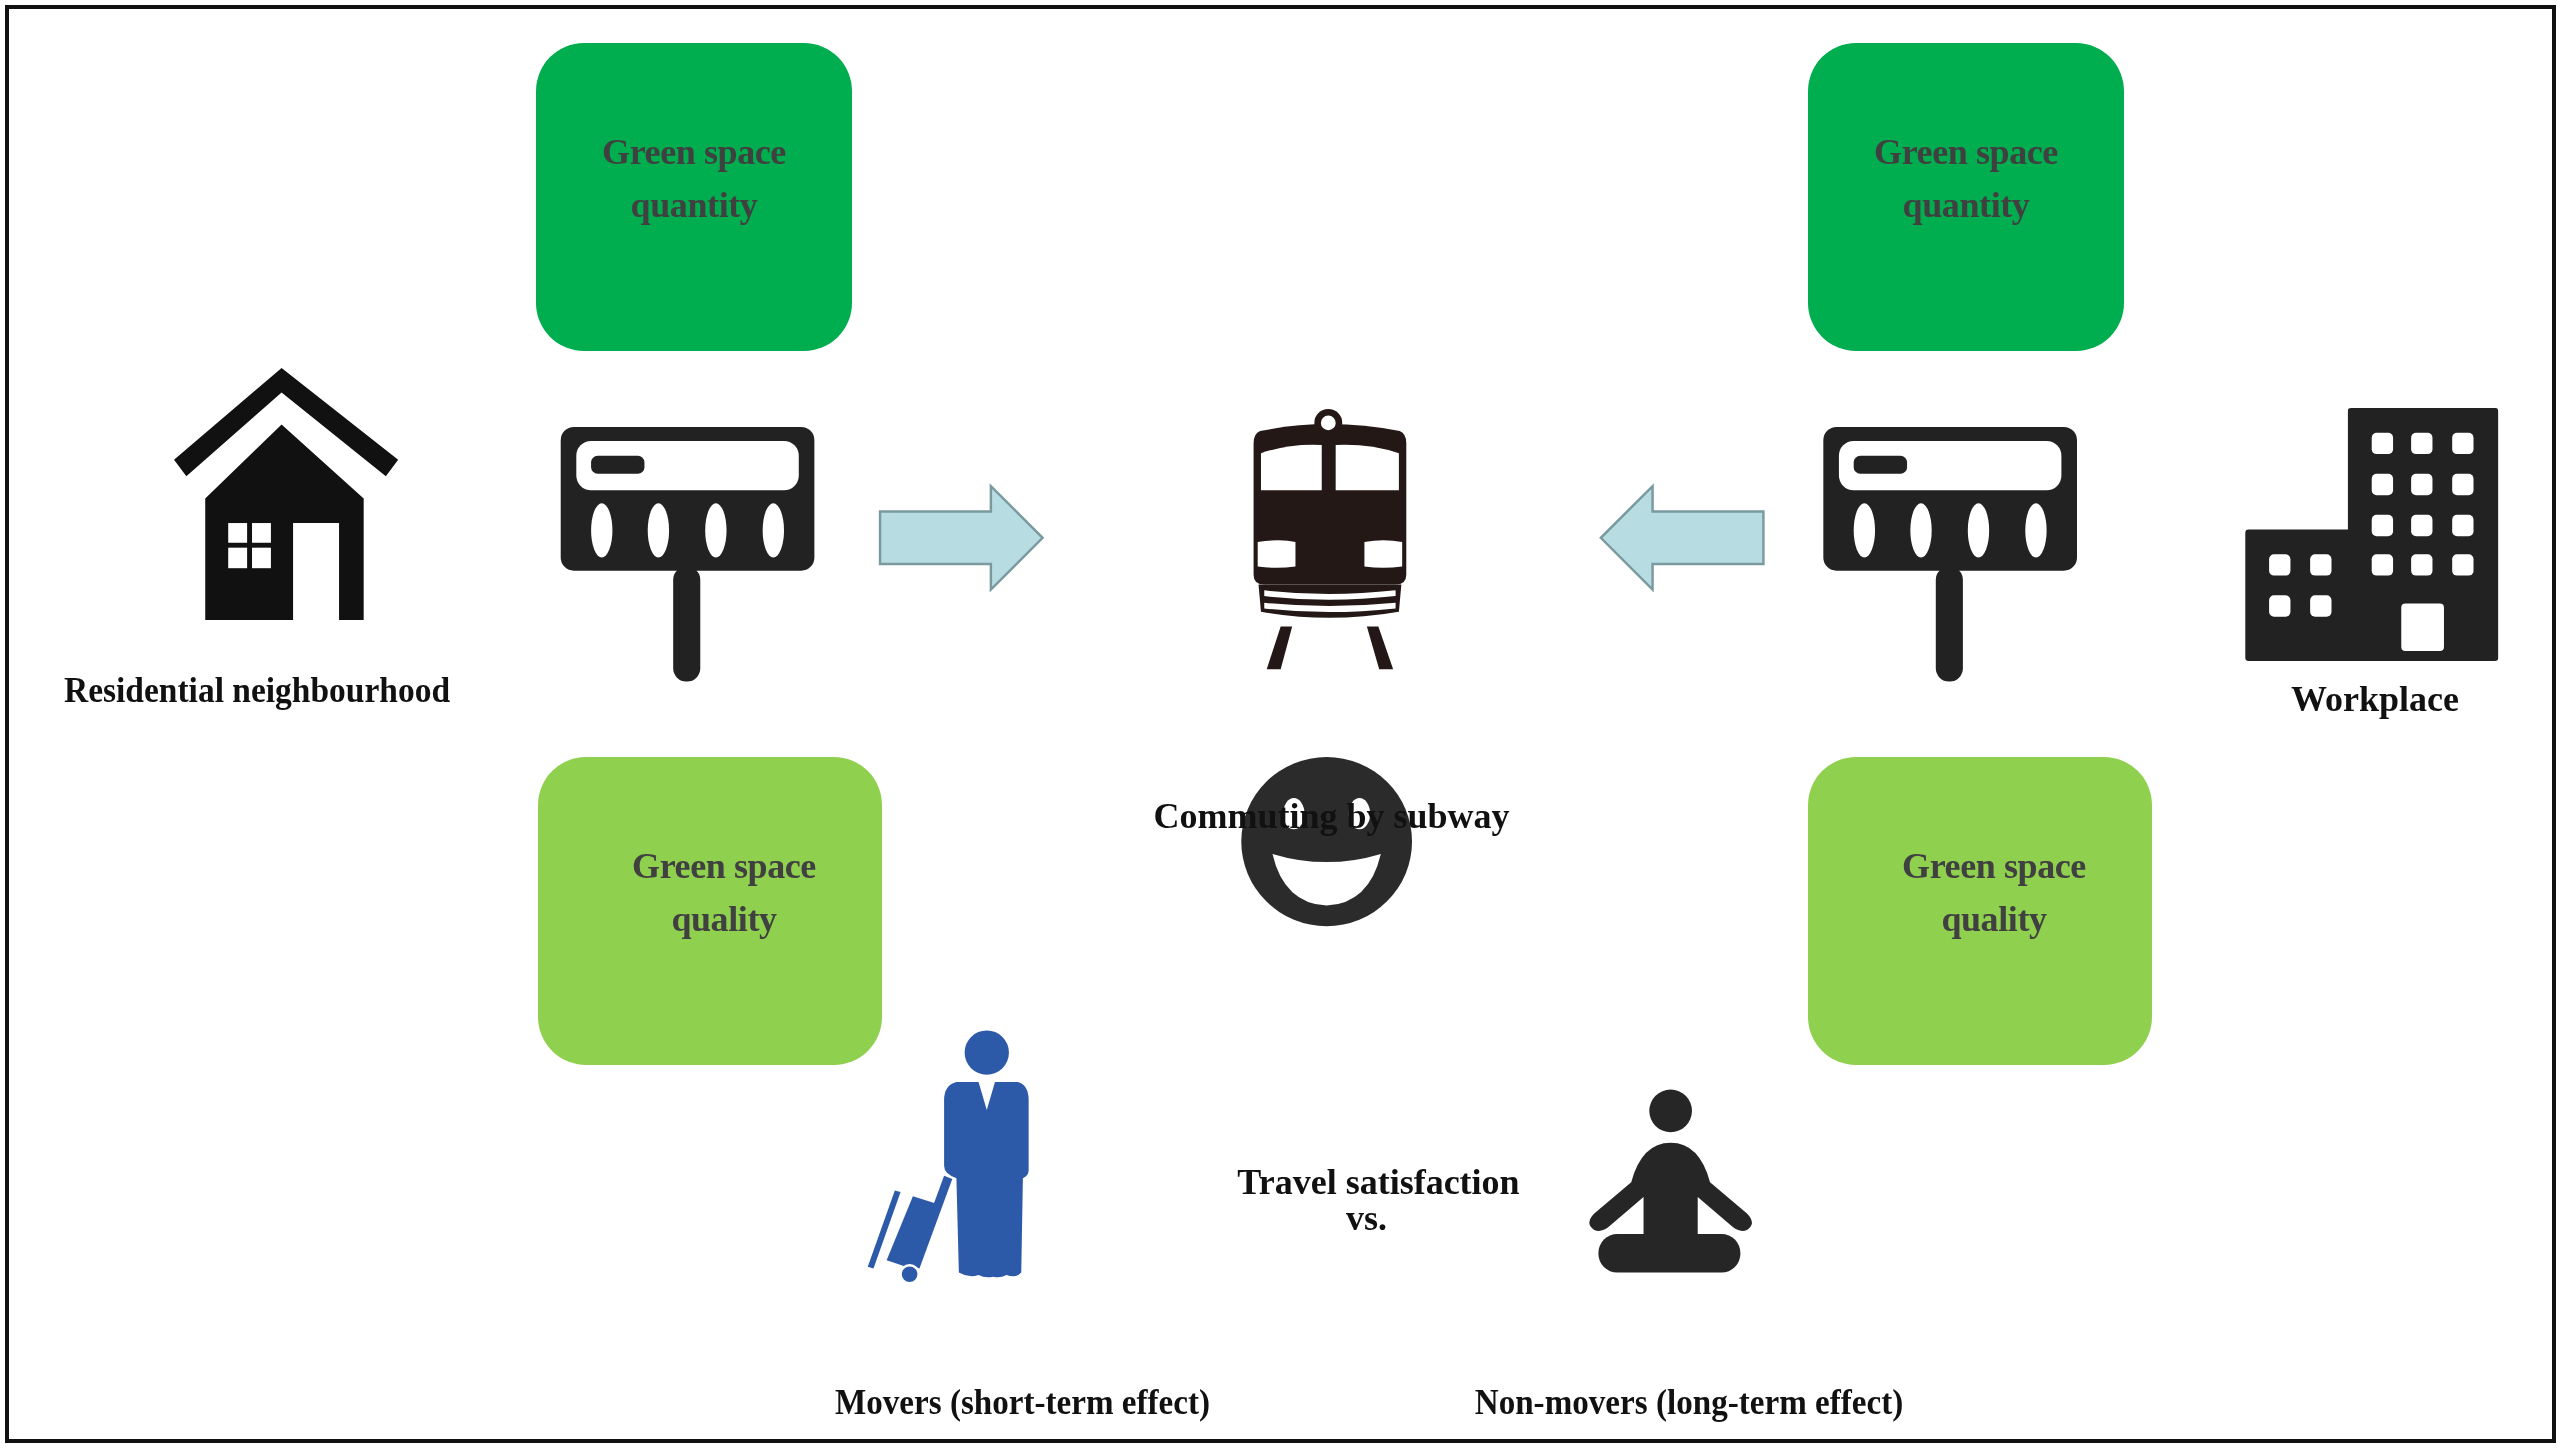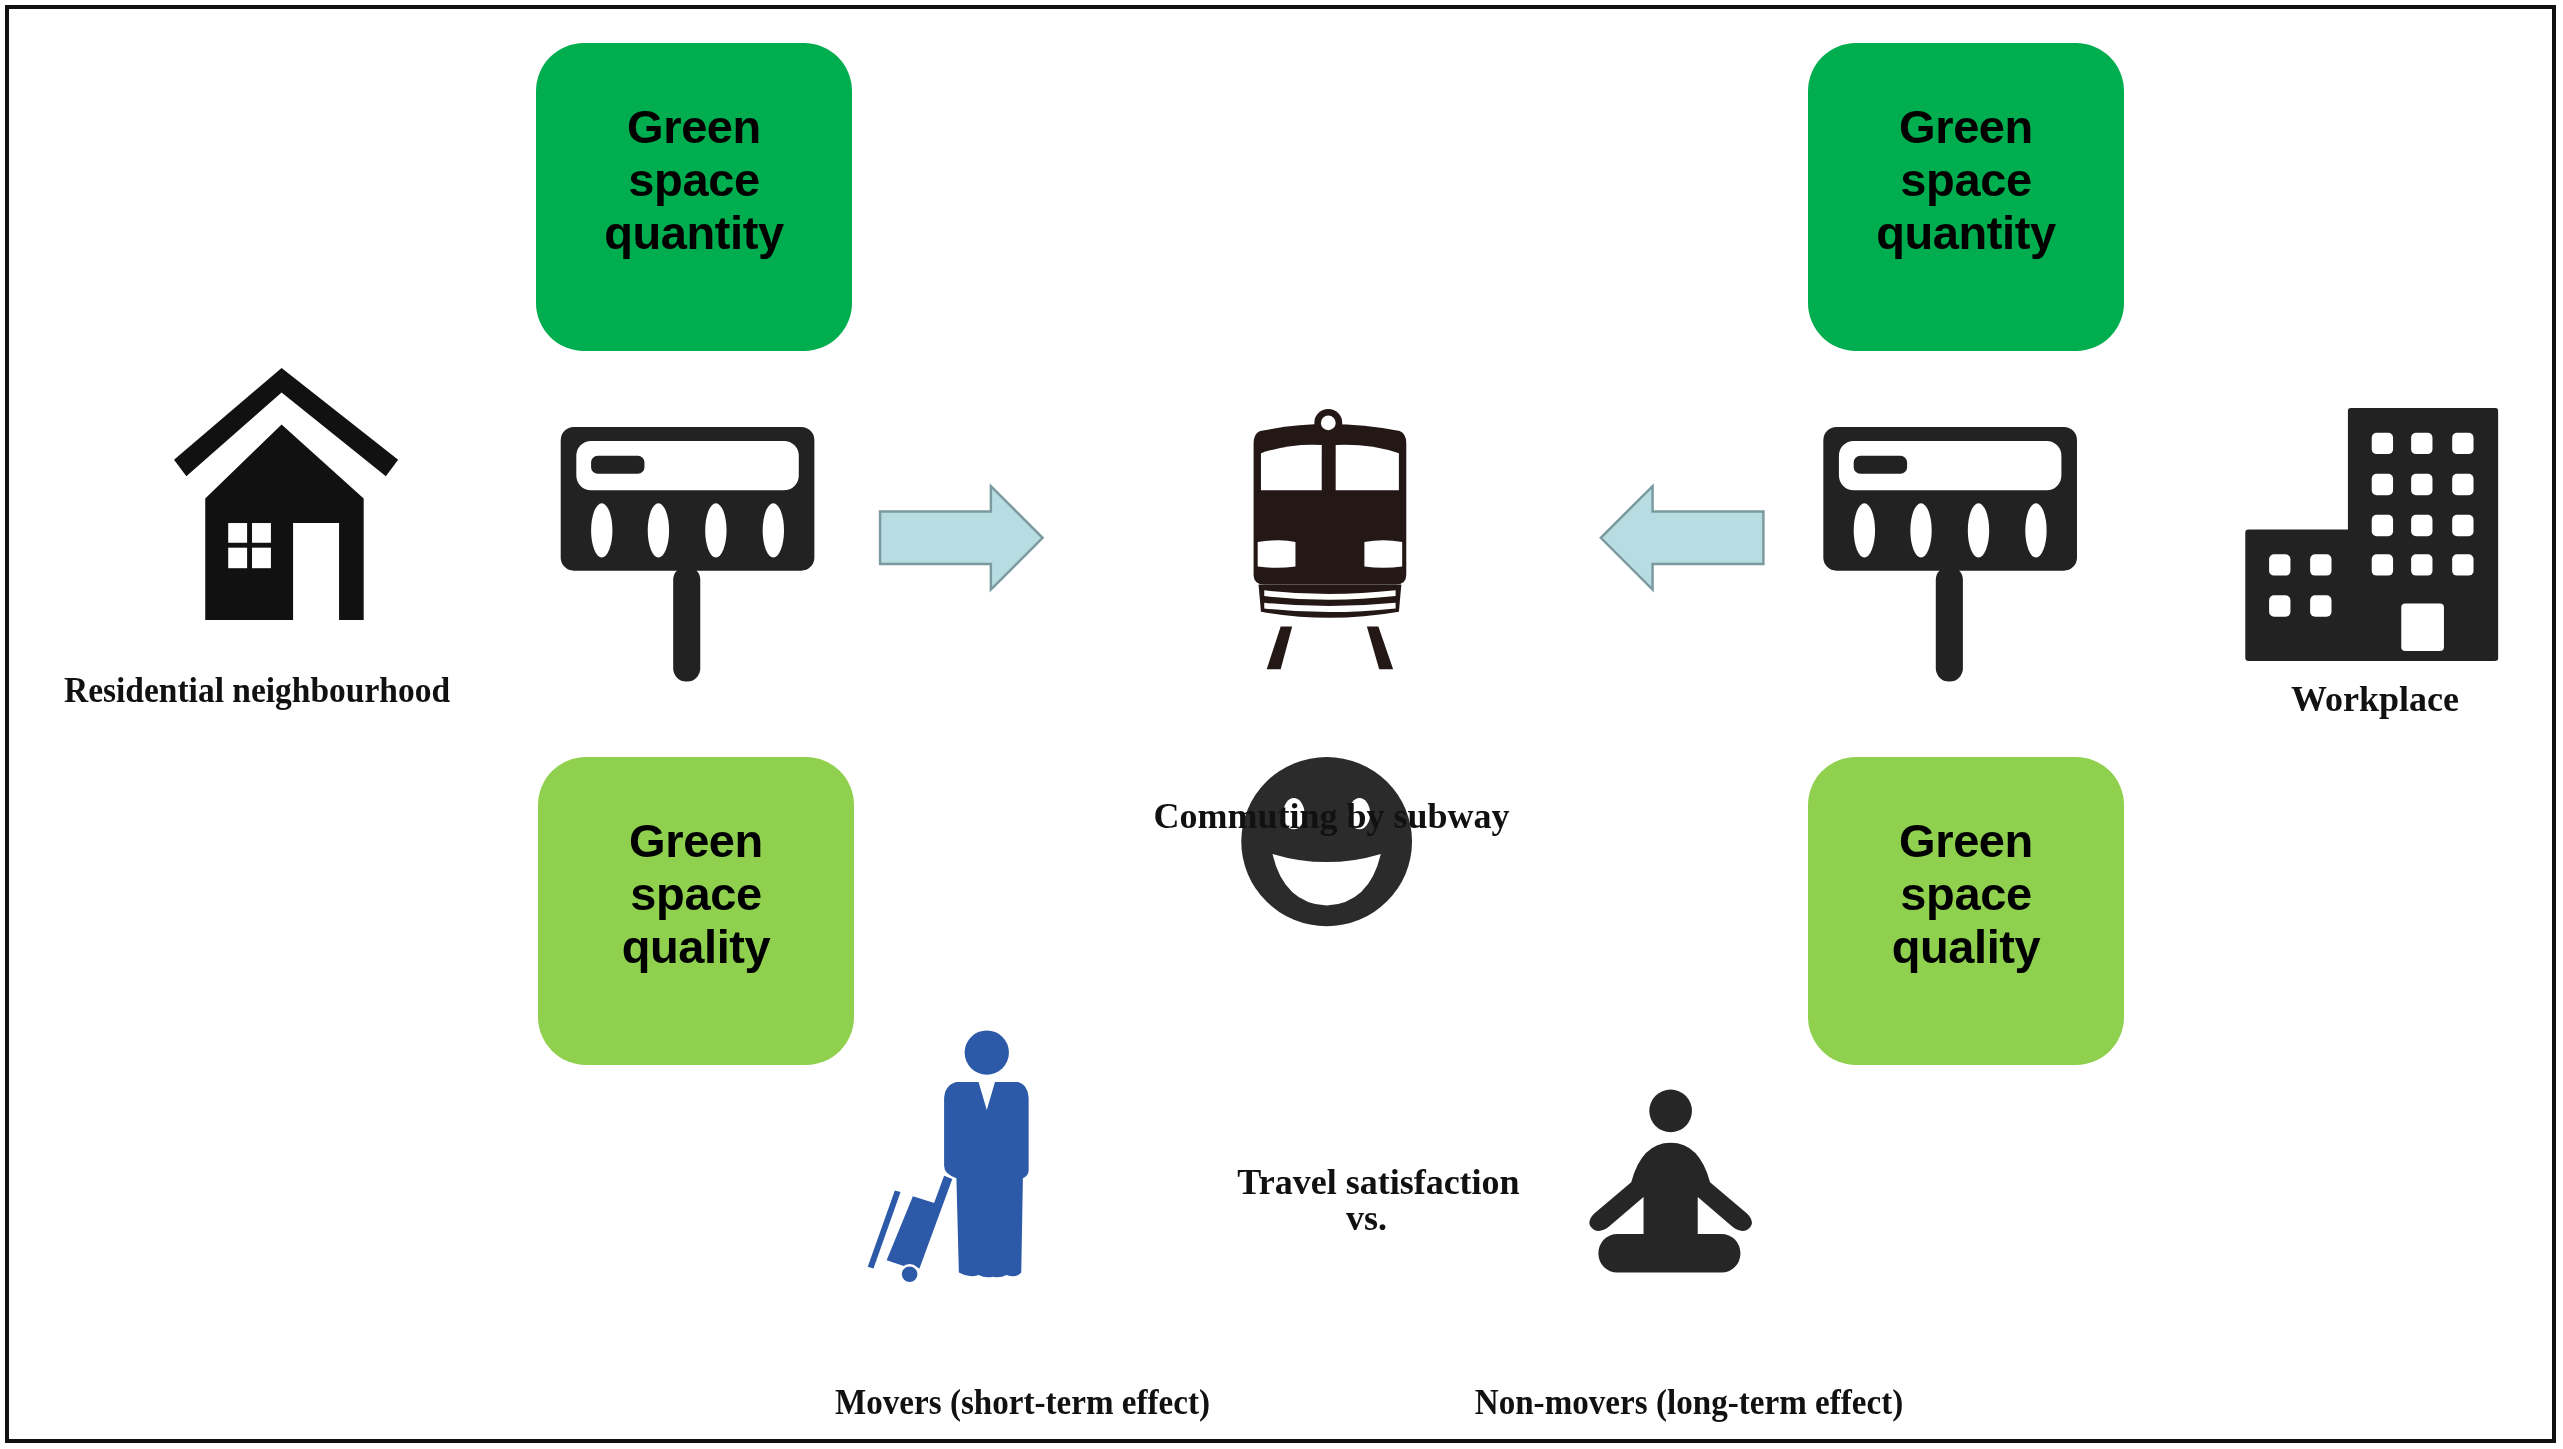--- a/index.html
+++ b/index.html
@@ -6,26 +6,26 @@
   body { width: 2563px; height: 1450px; position: relative; overflow: hidden; }
   .frame {
     position: absolute; left: 4.9px; top: 4.9px; width: 2543px; height: 1430px;
     border: 4.1px solid #111111; box-sizing: content-box; background: #ffffff;
   }
   .box {
     position: absolute; width: 316px; height: 308px; border-radius: 48px;
     display: flex; align-items: center; justify-content: center; text-align: center;
   }
   .box-text {
-    font-family: Liberation Sans, sans-serif; font-weight: bold;
-    font-size: 47px; line-height: 53px; color: #000000; width: 246px;
+    font-family: Liberation Serif, serif; font-weight: bold;
+    font-size: 36px; line-height: 53px; color: #404040; width: 246px;
     margin-top: -36px; letter-spacing: -0.4px;
   }
   .box.quantity { background: #00ad4f; }
-  .box.quality { background: #8fd14f; }
+  .box.quality { background: #8fd14f; padding-left: 28px; }
   .label {
     position: absolute; font-family: "Liberation Serif", "DejaVu Serif", serif;
     font-weight: bold; font-size: 36px; color: #111111; white-space: nowrap;
     line-height: 1; transform-origin: center center;
   }
   svg { position: absolute; left: 0; top: 0; overflow: visible; }
 </style>
 </head>
 <body>
 

